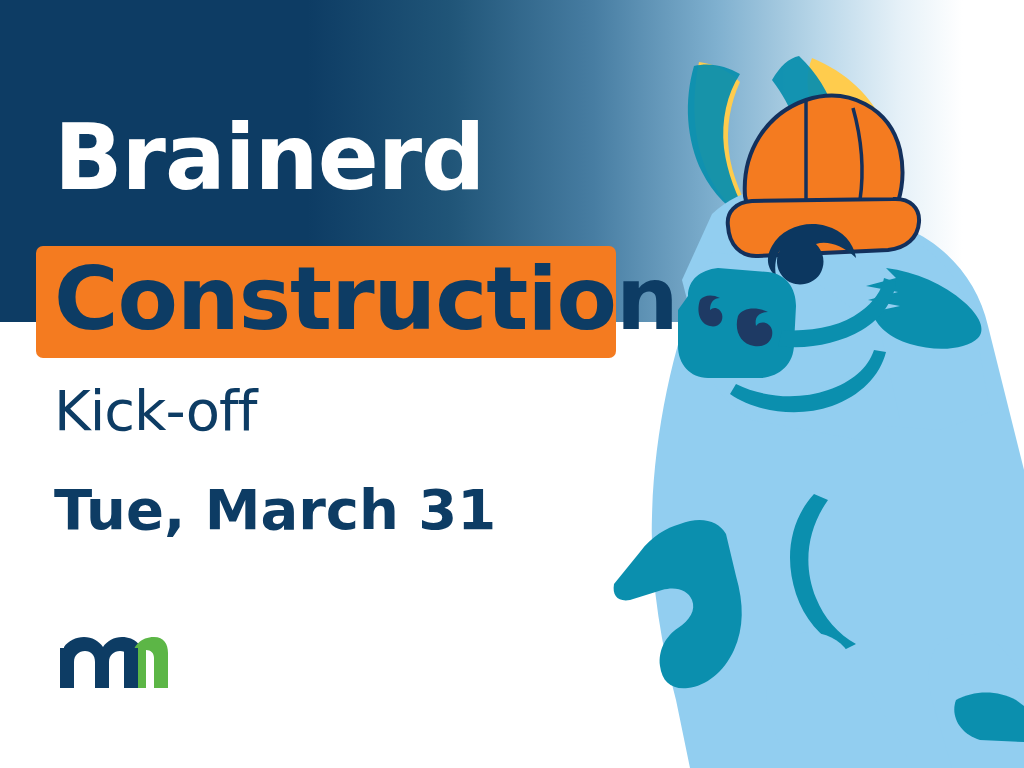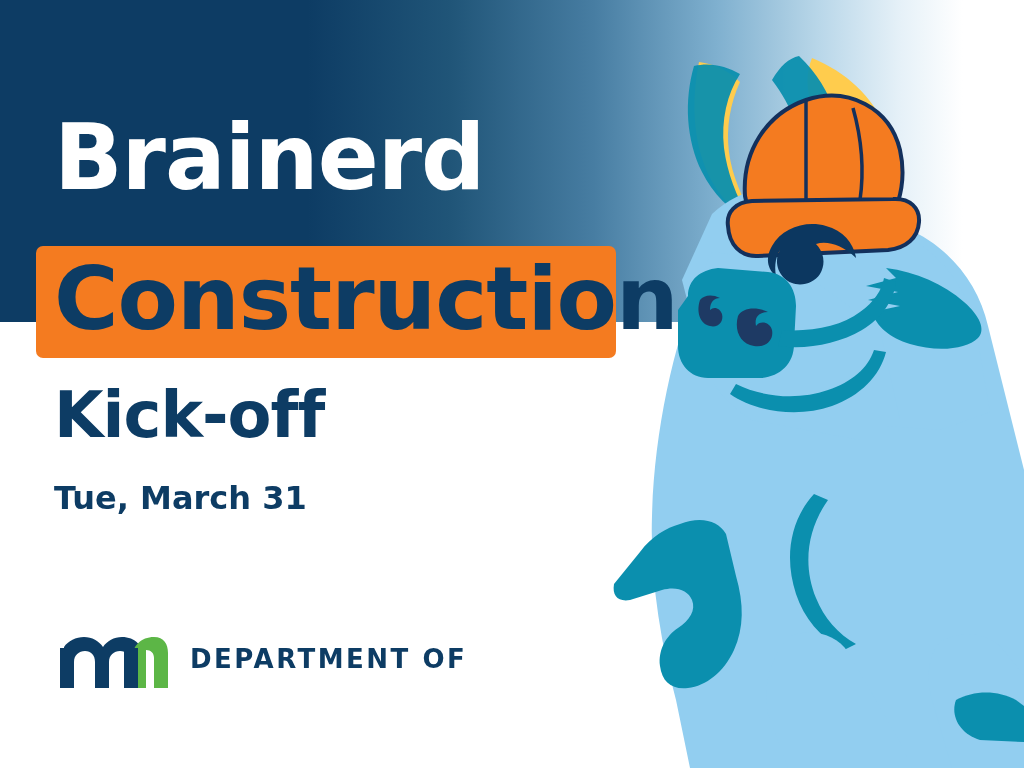--- a/index.html
+++ b/index.html
@@ -72,32 +72,32 @@
     font-weight: bold;
     color: #0d3c64;
     letter-spacing: -1px;
     font-family: "DejaVu Sans", sans-serif;
     text-align: right;
   }
   .title-kickoff {
     position: absolute;
     left: 54px;
     top: 383px;
-    font-size: 64px;
+    font-size: 56px;
     line-height: 1;
-    font-weight: bold;
+    font-weight: normal;
     color: #0d3c64;
     letter-spacing: -1px;
     font-family: "DejaVu Sans", sans-serif;
   }
   .title-date {
     position: absolute;
     left: 54px;
     top: 482px;
-    font-size: 32px;
+    font-size: 56px;
     line-height: 1;
     font-weight: bold;
     color: #0d3c64;
     letter-spacing: 0px;
     font-family: "DejaVu Sans", sans-serif;
   }
 
   
   .logo {
     position: absolute;
@@ -321,17 +321,16 @@
                L72 60 L86 60 L86 31 C86 18 77 9 64 9
                C56 9 49 13 45 19 C41 13 34 9 26 9
                C18 9 10 13 6 19 L6 20 Z" fill="#0d3c64"></path>
 
       <path d="M74 60 L74 31 C74 18 83 9 96 9 C106 9 110 16 110 25 L110 60
                L96 60 L96 30 C96 25 93 22 88 22 C83 22 80 26 80 32 L80 60 Z" fill="#5cb646"></path>
       <path d="M74 22 L88 22 L88 60 L74 60 Z" fill="#5cb646"></path>
       <path d="M66 20 L80 20 L80 60 L66 60 Z" fill="#0d3c64"></path>
     </svg>
     <div class="logo-words">
-      <span>DEPARTMENT OF</span>
     </div>
   </div>
 
 </div>
 
 </body></html>

